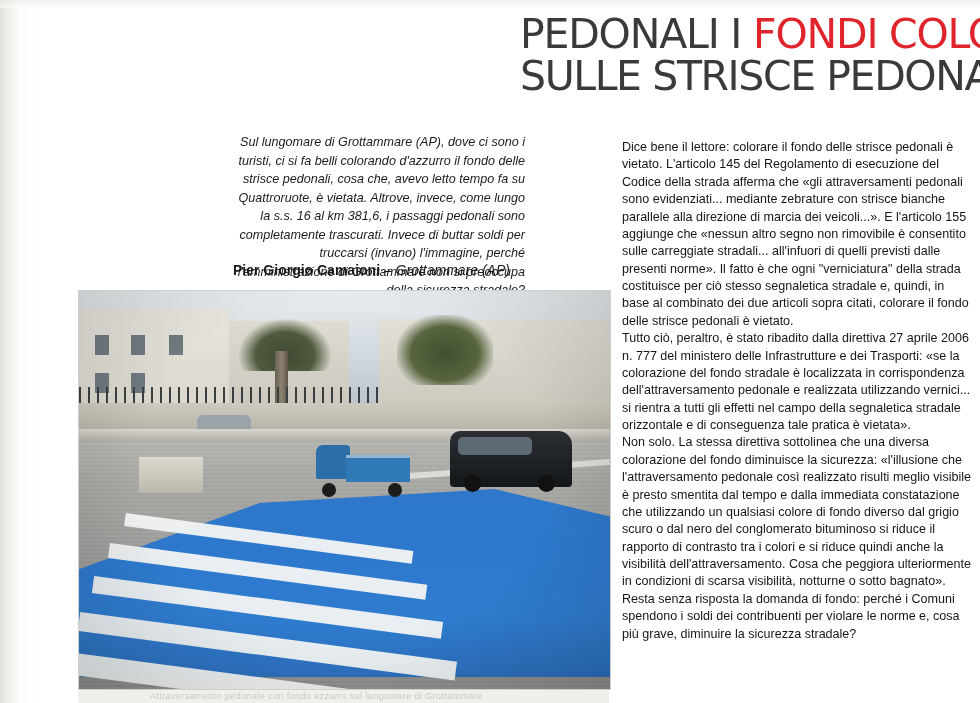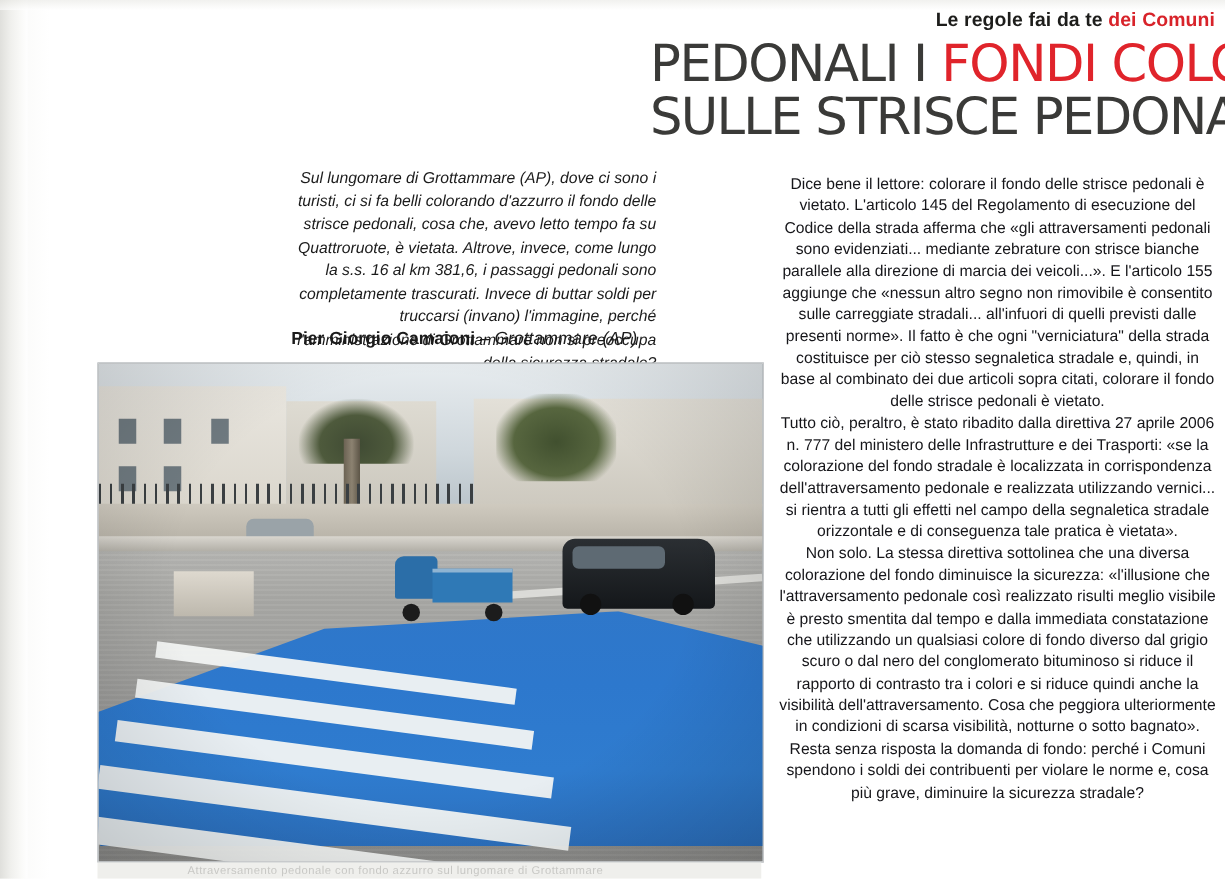--- a/index.html
+++ b/index.html
@@ -60,21 +60,21 @@
     text-align:left;font-size:14px;color:#1b1b1b;
   }
   .byline b{font-weight:bold;}
   .byline i{font-style:italic;font-weight:normal;}
 
   
   .body-col{
     position:absolute;left:622px;top:139px;width:352px;
     font-size:12.55px;line-height:1.385;
     color:#16161a;
-    text-align:center;
+    text-align:left;
   }
   .body-col p{margin:0;}
   .body-col p + p{margin-top:0;}
 
   
   .photo{
     position:absolute;left:78px;top:290px;width:531px;height:398px;
     overflow:hidden;
     background:#8e9aa2;
     border:1px solid #cfcfcf;
@@ -207,23 +207,20 @@
   }
 </style>
 </head>
 <body>
 
 <div class="page-bg"></div>
 <div class="scan-edge-left"></div>
 <div class="scan-edge-top"></div>
 
 <div class="header">
-  <div class="kicker">
-    <span>Le regole fai da te </span><span class="red">dei Comuni</span>
-  </div>
   <h1 class="headline">
     <span>PEDONALI I </span><span class="red">FONDI COLORATI</span>
     <span class="line2">SULLE STRISCE PEDONALI</span>
   </h1>
 </div>
 
 <div class="intro">Sul lungomare di Grottammare (AP), dove ci sono i turisti, ci si fa belli colorando d'azzurro il fondo delle strisce pedonali, cosa che, avevo letto tempo fa su Quattroruote, è vietata. Altrove, invece, come lungo la s.s. 16 al km 381,6, i passaggi pedonali sono completamente trascurati. Invece di buttar soldi per truccarsi (invano) l'immagine, perché l'amministrazione di Grottammare non si preoccupa della sicurezza stradale?</div>
 <div class="byline">
   <b>Pier Giorgio Camaioni</b>
   <i>– Grottammare (AP)</i>

